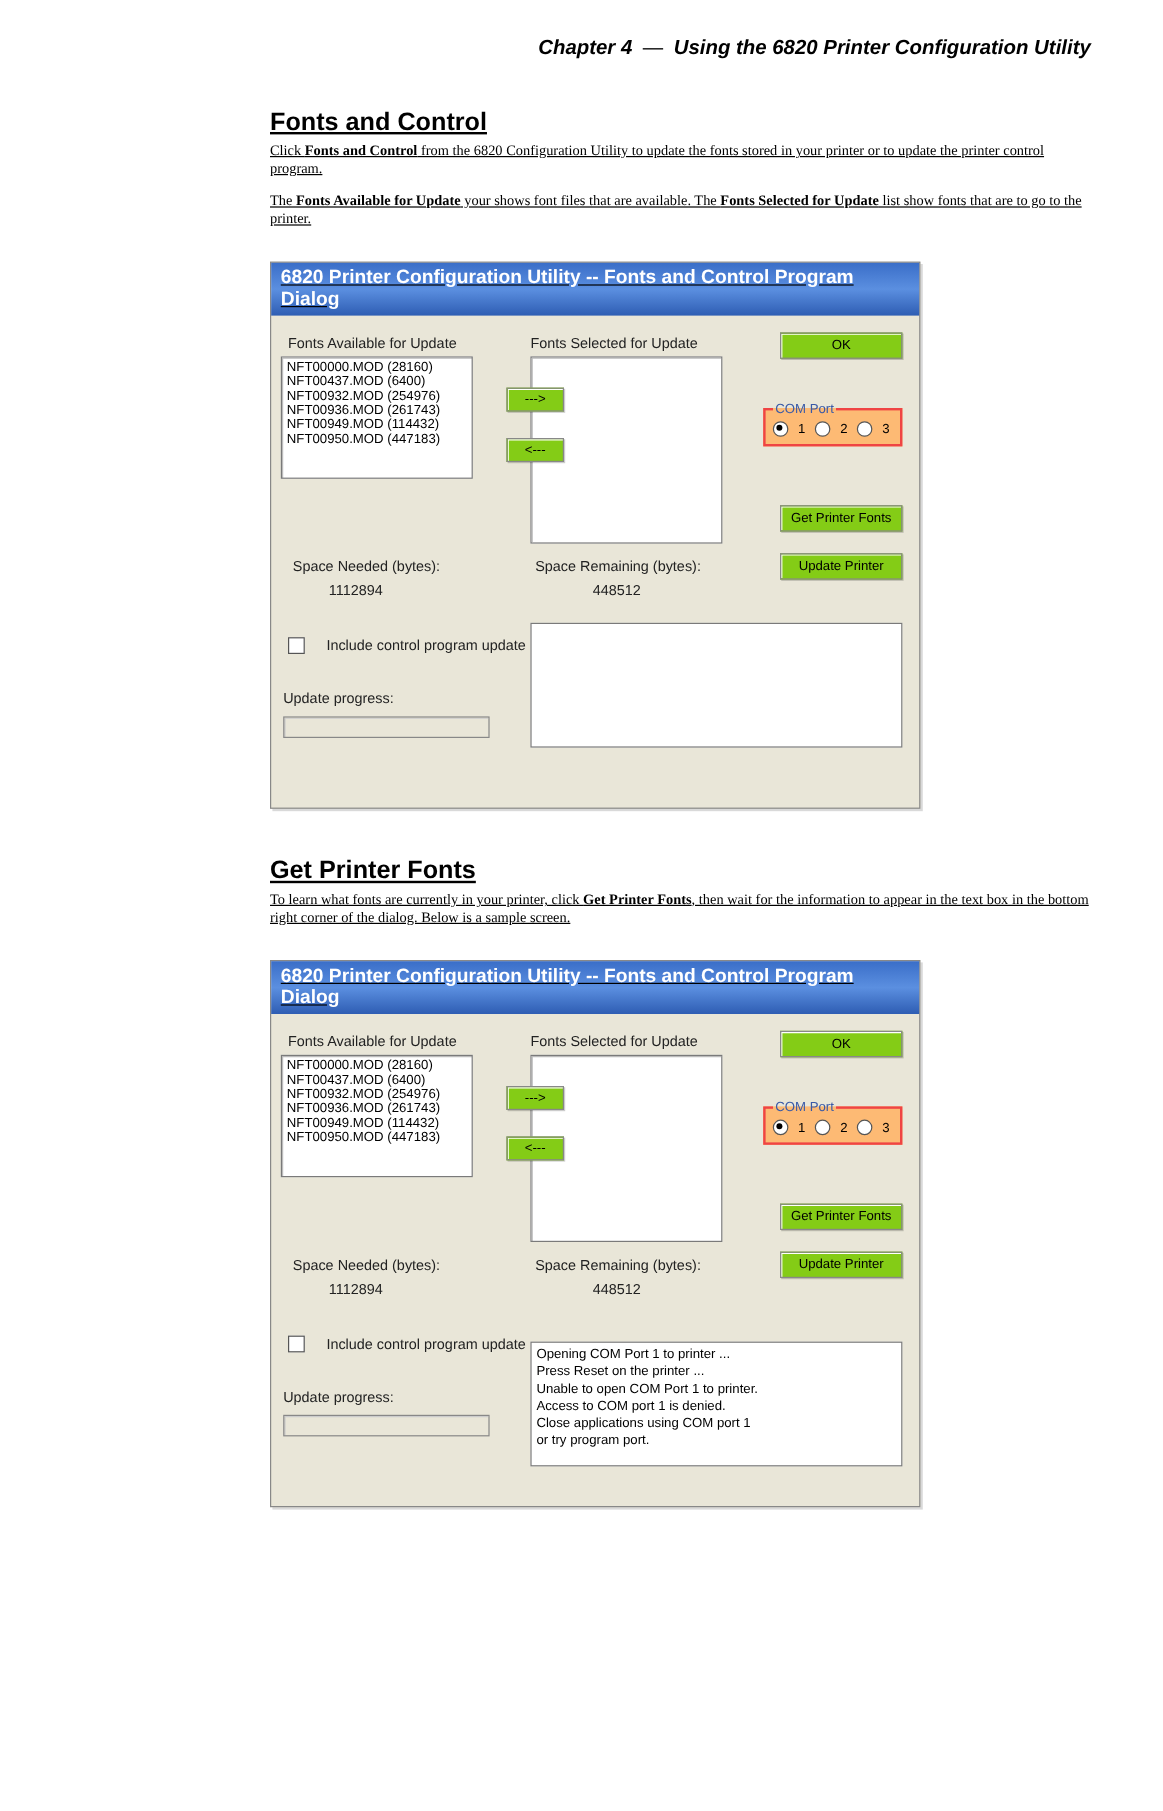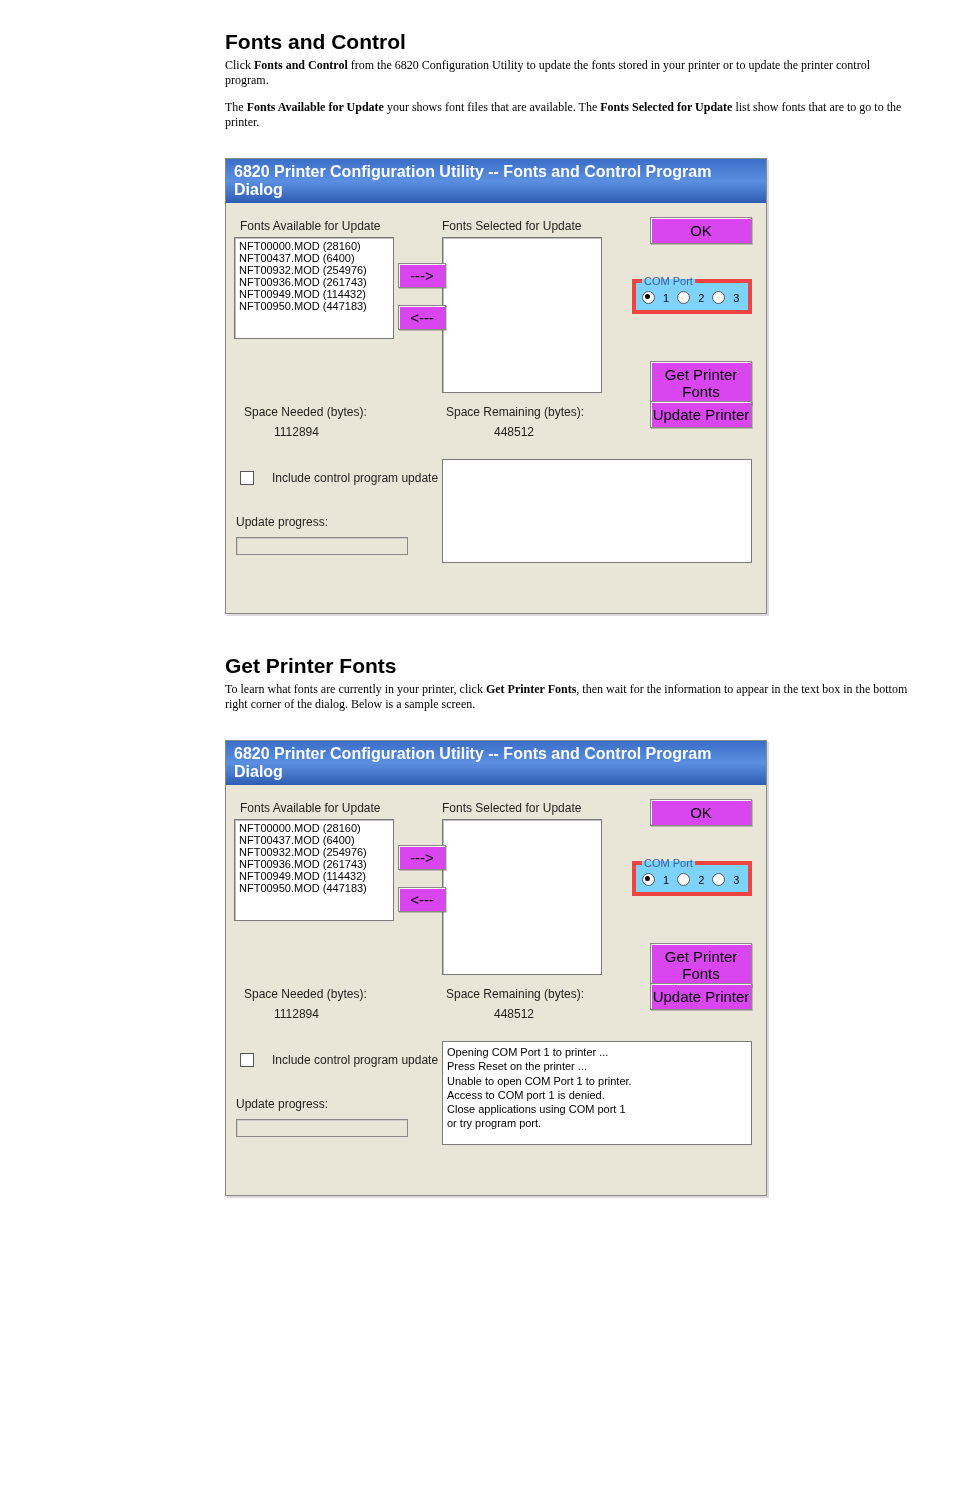--- a/index.html
+++ b/index.html
@@ -22,20 +22,21 @@
     font-family: "Segoe UI", Arial, sans-serif;
     font-weight: bold;
     font-style: italic;
     font-size: 17px;
     margin-bottom: 40px;
   }
   .header-line .dash { font-weight: normal; font-style: normal; margin: 0 4px; }
   .content {
     margin-left: 165px;
     margin-right: 0;
+    text-decoration: underline;
   }
   h3.section-title {
     font-family: "Segoe UI", Arial, sans-serif;
     font-weight: bold;
     font-size: 21px;
     margin: 0 0 4px 0;
   }
   p.body {
     font-family: Georgia, 'Times New Roman', serif;
     font-size: 12px;
@@ -75,37 +76,38 @@
   .listbox {
     background: #fff;
     border: 1px solid #7a7a7a;
     box-shadow: inset 1px 1px 0 #bbb;
     font-size: 11px;
     padding: 2px 4px;
     overflow: hidden;
     white-space: nowrap;
   }
   .btn {
-    background: #d946ef;
+    background: #84cc16;
     border: 1px solid #888;
     box-shadow: 1px 1px 0 #fff inset, 1px 1px 0 rgba(0,0,0,0.2);
-    font-size: 15px;
+    font-size: 11px;
     text-align: center;
     padding: 3px 6px;
     display: inline-block;
     cursor: default;
+    margin-left: 24px;
   }
   .btn-wide { width: 100px; padding:4px 0;}
   .btn-arrow { width: 34px; }
   fieldset.comport {
-    border: 4px solid #ef4444;
+    border: 2px solid #ef4444;
     font-size: 11px;
     padding: 4px 6px 6px 6px;
     margin: 0;
-    background: #7dd3fc;
+    background: #fdba74;
   }
   fieldset.comport legend { font-size:11px; color:#3a5aa7; padding:0 2px;}
   .radio-row { display:flex; gap:8px; align-items:center; }
   .radio { width:11px; height:11px; border:1px solid #555; border-radius:50%; background:#fff; display:inline-block; position:relative;}
   .radio.checked::after { content:""; position:absolute; width:5px; height:5px; background:#000; border-radius:50%; left:2px; top:2px;}
   .chk-row { display:flex; align-items:center; gap:18px;}
   .chk { width:12px; height:12px; border:1px solid #555; background:#fff; display:inline-block;}
   .progress-bar {
     width: 170px; height:16px; border:1px solid #888; background:#e9e6d8; box-shadow: inset 1px 1px 0 #ccc;
   }
@@ -125,20 +127,25 @@
     font-weight: bold;
     font-style: italic;
     font-size: 18px;
   }
 </style>
 </head>
 <body>
 
 <div class="page">
 
+  <div class="header-line">
+    <span>Chapter  4</span>
+    <span class="dash">—</span>
+    <span>Using the 6820 Printer Configuration Utility</span>
+  </div>
 
   <div class="content">
 
     <h3 class="section-title">Fonts and Control</h3>
     <p class="body">
       <span>Click </span><span class="b">Fonts and Control</span><span> from the 6820 Configuration Utility to update the fonts stored in your printer or to update the printer control program.</span>
     </p>
     <p class="body">
       <span>The </span><span class="b">Fonts Available for Update</span><span> your shows font files that are available. The </span><span class="b">Fonts Selected for Update</span><span> list show fonts that are to go to the printer.</span>
     </p>
@@ -248,21 +255,21 @@
           <div class="pos lbl" style="left:268px; top:222px;">448512</div>
 
           <div class="pos chk-row" style="left:14px; top:268px;">
             <span class="chk"></span>
             <span class="lbl">Include control program update</span>
           </div>
 
           <div class="pos lbl" style="left:10px; top:312px;">Update progress:</div>
           <div class="pos progress-bar" style="left:10px; top:334px;"></div>
 
-          <div class="pos status-box" style="left:216px; top:256px; width:300px; height:96px;">
+          <div class="pos status-box" style="left:216px; top:273px; width:300px; height:96px;">
             <div>Opening COM Port 1 to printer ...</div>
             <div>  Press Reset on the printer ...</div>
             <div>Unable to open COM Port 1 to printer.</div>
             <div>  Access to COM port 1 is denied.</div>
             <div>  Close applications using COM port 1</div>
             <div>    or try program port.</div>
           </div>
         </div>
       </div>
     </div>

